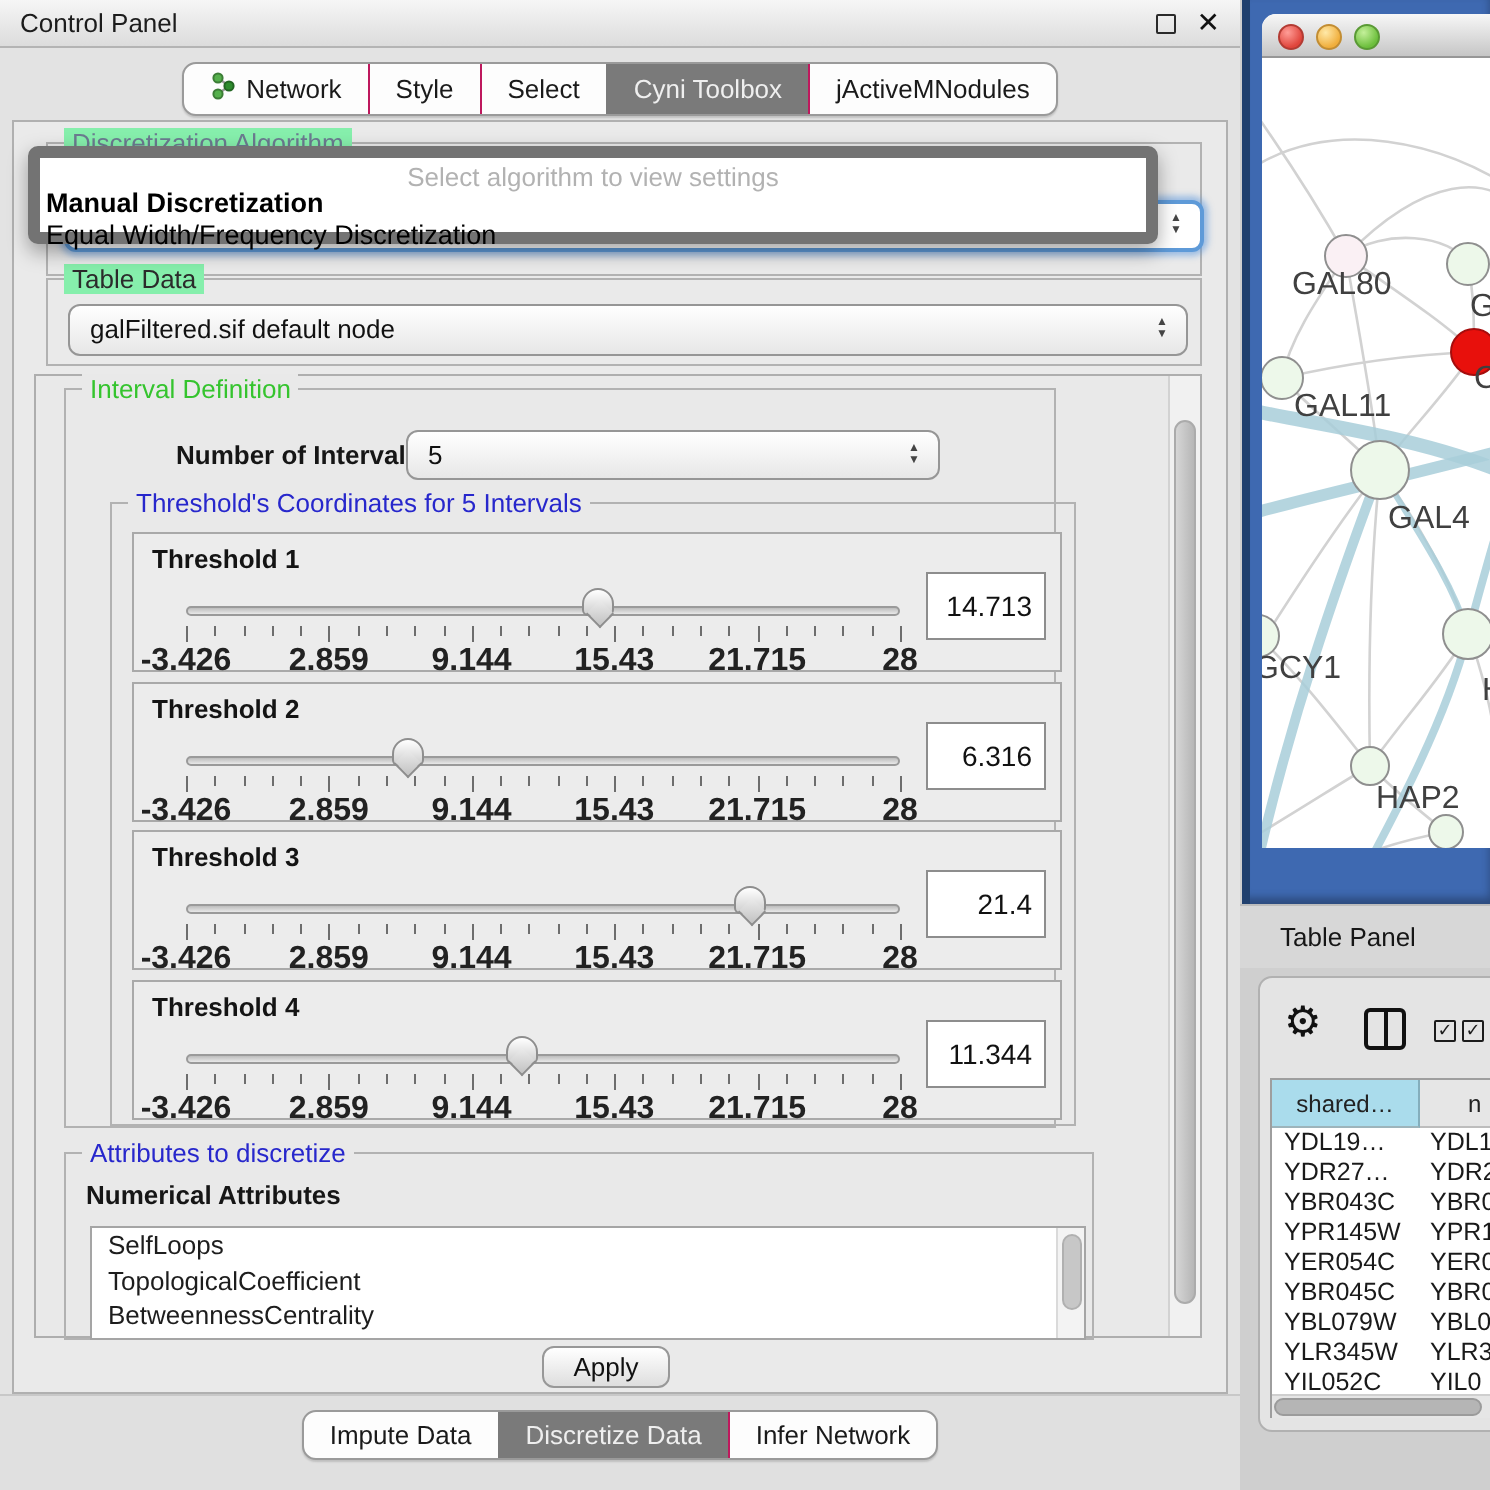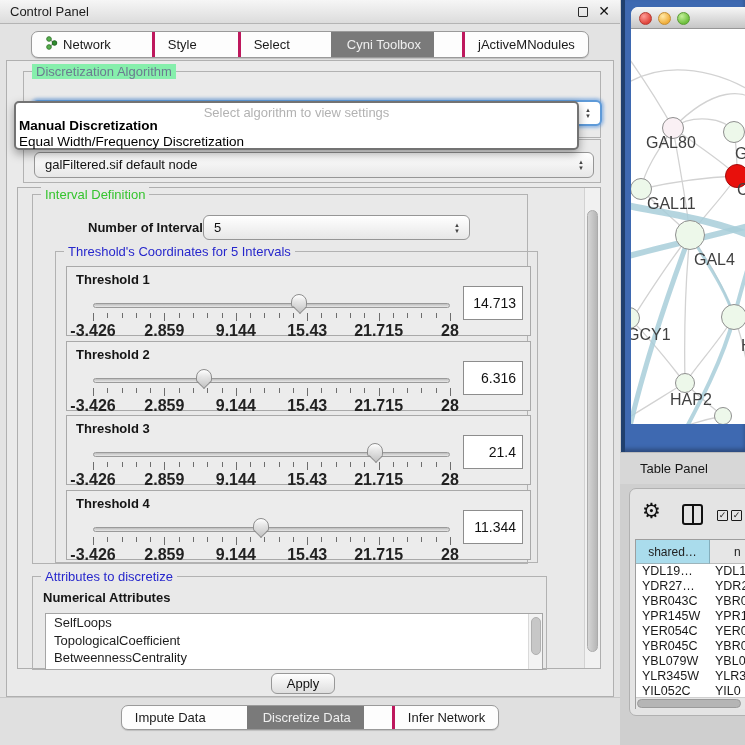--- a/index.html
+++ b/index.html
@@ -12,40 +12,40 @@
     background:linear-gradient(#f6f6f6,#dcdcdc);border-bottom:1px solid #b4b4b4;}
   .tb-title{position:absolute;left:10px;top:0;line-height:24px;font-size:13px;color:#1c1c1c;}
   .float-box{position:absolute;right:32px;top:7px;width:10px;height:10px;border:1.6px solid #2a2a2a;border-radius:1px;}
   .close-x{position:absolute;right:10px;top:3px;font-size:14px;font-weight:bold;color:#111;}
 
   .tabrow{position:absolute;left:0;width:620px;display:flex;justify-content:center;}
   .tabrow.top{top:31px;}
   .tabgroup{display:flex;background:#fdfdfd;border:1px solid #9a9a9a;border-radius:7px;overflow:hidden;
     box-shadow:0 1px 1px rgba(0,0,0,.15);}
   .tab{padding:4px 13px;font-size:13px;color:#1a1a1a;display:flex;align-items:center;gap:5px;white-space:nowrap;}
-  .tab + .tab{border-left:3px solid #be185d;margin-left:28px;}
+  .tab + .tab{border-left:1px solid #be185d;}
   .tab.active{background:#7a7a7a;color:#efefef;border-left-color:#7a7a7a;}
 
   .main{position:absolute;left:6px;top:60px;width:608px;height:637px;background:#eaeaea;border:1px solid #b0b0b0;}
 
   .group{position:absolute;border:1px solid #b2b2b2;}
   .group-title{position:absolute;top:-8px;left:8px;background:#86efac;padding:0 4px;font-size:13px;white-space:nowrap;}
   .gt-gray{color:#6b7b90;}
   .gt-dark{color:#2b2b2b;}
   .gt-green{color:#35c42e;}
   .gt-blue{color:#2727cc;}
 
   .combo{position:absolute;background:linear-gradient(#ffffff,#e7e7e7);border:1px solid #969696;border-radius:6px;
     font-size:13px;color:#111;}
   .combo .combo-text{position:absolute;left:10px;top:0;line-height:24px;white-space:nowrap;}
   .stepper{position:absolute;right:9px;top:50%;transform:translateY(-50%);display:flex;flex-direction:column;
     line-height:5px;font-size:6px;color:#444;gap:1px;}
   .combo.focus{background:#fff;border:2px solid #5e9ad8;box-shadow:0 0 3px 2px rgba(90,150,220,.55);}
 
-  .popup{position:absolute;left:7px;top:40px;width:565px;height:49px;background:#fff;border:2px solid #737373;
+  .popup{position:absolute;left:7px;top:12px;width:565px;height:49px;background:#fff;border:6px solid #737373;
     border-radius:5px;box-shadow:0 4px 10px rgba(0,0,0,.35);z-index:40;}
   .popup .hint{position:absolute;top:2px;left:0;width:100%;text-align:center;font-size:13px;color:#b2b2b2;}
   .popup-item{position:absolute;left:3px;font-size:13.5px;color:#000;white-space:nowrap;}
   .popup-item.bold{font-weight:bold;}
 
   .viewport{position:absolute;left:10px;top:126px;width:584px;height:482px;border:1px solid #aeaeae;background:#e9e9e9;}
   .vscroll{position:absolute;right:0;top:0;width:16px;height:100%;background:#f1f1f1;border-left:1px solid #d2d2d2;}
   .vthumb{position:absolute;left:2px;top:22px;width:11px;height:442px;border-radius:6px;
     background:linear-gradient(90deg,#d6d6d6,#b6b6b6);border:1px solid #ababab;}
 
@@ -446,21 +446,21 @@
           <div class="net-label" style="left: 106px; top: 152px;">C</div>
           <div class="net-node" style="left: -1px; top: 149px; height: 22px; width: 22px; background: rgb(237, 248, 234);"></div>
           <div class="net-label" style="left: 16px; top: 166px;">GAL11</div>
           <div class="net-node" style="left: 44px; top: 191px; height: 30px; width: 30px; background: rgb(237, 248, 234);"></div>
           <div class="net-label" style="left: 63px; top: 222px;">GAL4</div>
           <div class="net-node" style="left: -13px; top: 278px; height: 22px; width: 22px; background: rgb(237, 248, 234);"></div>
           <div class="net-label" style="left: -4px; top: 297px;">GCY1</div>
           <div class="net-node" style="left: 90px; top: 275px; height: 26px; width: 26px; background: rgb(237, 248, 234);"></div>
           <div class="net-label" style="left: 110px; top: 308px;">H</div>
           <div class="net-node" style="left: 44px; top: 344px; height: 20px; width: 20px; background: rgb(237, 248, 234);"></div>
-          <div class="net-label" style="left: 39px; top: 362px;">HAP2</div>
+          <div class="net-label" style="left: 57px; top: 362px;">HAP2</div>
           <div class="net-node" style="left: 83px; top: 378px; height: 18px; width: 18px; background: rgb(237, 248, 234);"></div>
         </div>
     </div>
   </div>
 
   <div class="tp-header">
     <span>Table Panel</span>
   </div>
 
   <div class="tp-box">

